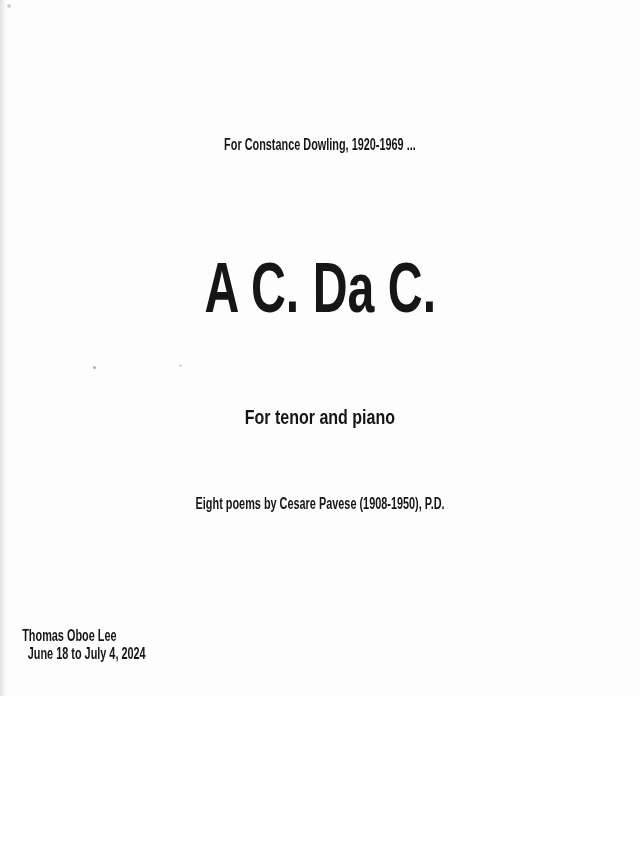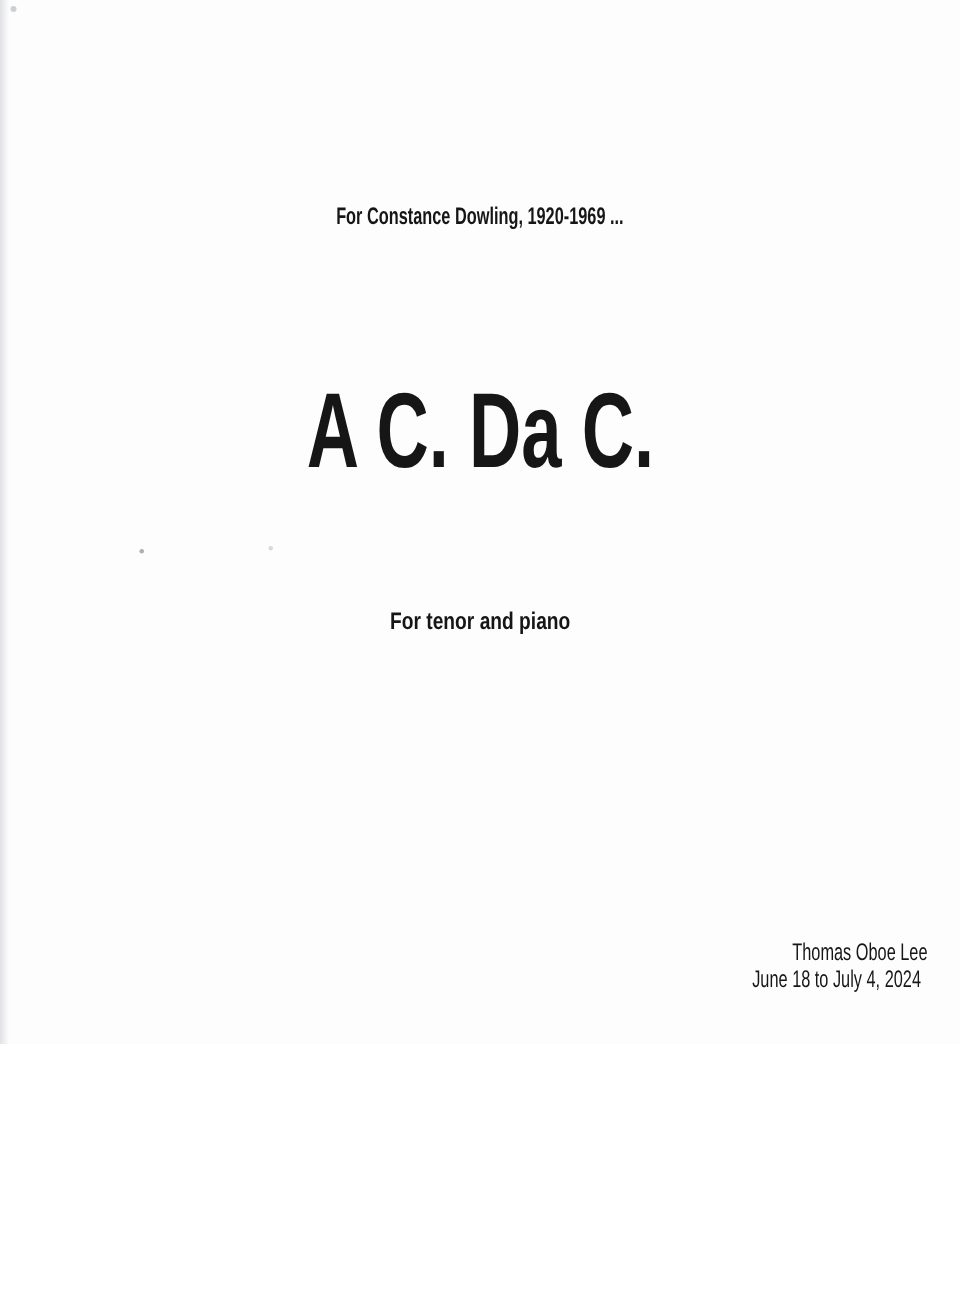--- a/index.html
+++ b/index.html
@@ -34,25 +34,25 @@
     transform-origin:50% 50%;
     letter-spacing:0;
   }
   .cond-wide{
     display:inline-block;
     transform:scaleX(0.80);
     transform-origin:50% 50%;
   }
   .dedication{top:137px;font-size:16px;}
   .title{top:252px;font-size:71px;}
-  .subtitle{top:407px;font-size:16px;}
+  .subtitle{top:407px;font-size:20px;}
   .credit{top:496px;font-size:16px;}
   .footer{
     position:absolute;left:0;top:627px;width:100%;
-    text-align:right;font-weight:400;
+    text-align:left;font-weight:700;
     font-size:16px;line-height:17.5px;
   }
   .footer .row{white-space:nowrap;}
   
   .speck{position:absolute;border-radius:50%;pointer-events:none;}
   .speck-a{left:93px;top:366px;width:3px;height:3px;background:#9a9aa0;opacity:.8;}
   .speck-b{left:179px;top:364px;width:3px;height:3px;background:#c9c9cf;opacity:.7;}
   .speck-c{left:7px;top:4px;width:4px;height:4px;background:#c2c4cc;opacity:.8;}
   .mark-corner{
     position:absolute;left:0;top:852px;width:3px;height:13px;
@@ -75,20 +75,23 @@
   </div>
 
   <div class="line title">
     <span class="cond">A C. Da C.</span>
   </div>
 
   <div class="line subtitle">
     <span class="cond-wide">For tenor and piano</span>
   </div>
 
+  <div class="line credit">
+    <span class="cond">Eight poems by Cesare Pavese (1908-1950), P.D.</span>
+  </div>
 
   <div class="footer">
     <div class="row">
       <span class="cond">Thomas Oboe Lee</span>
     </div>
     <div class="row">
       <span class="cond">June 18 to July 4, 2024</span>
     </div>
   </div>
 

